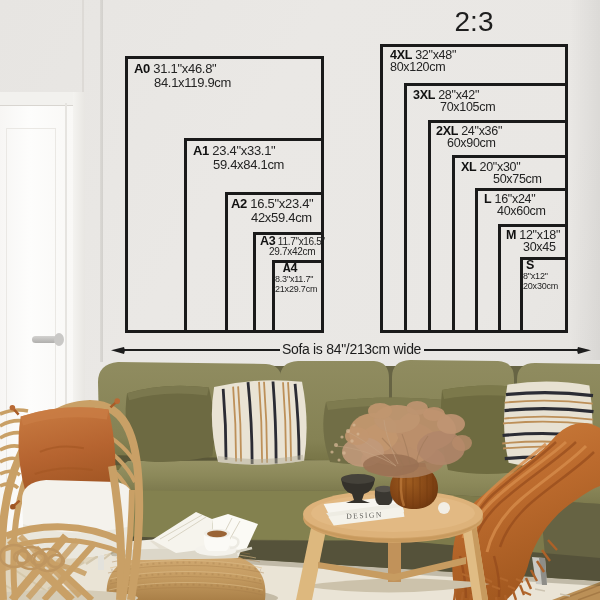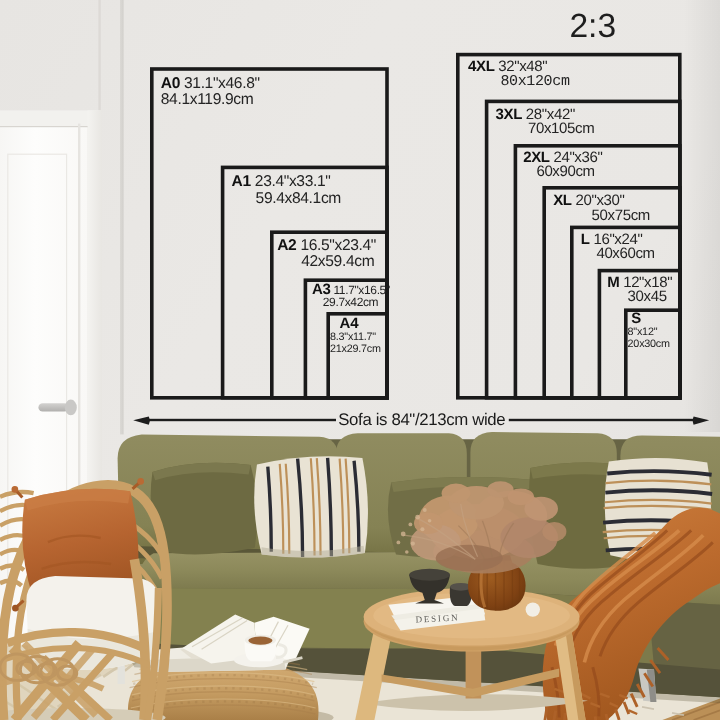--- a/index.html
+++ b/index.html
@@ -408,57 +408,57 @@
     <ellipse cx="14" cy="556" rx="14" ry="11"></ellipse>
     <ellipse cx="31" cy="558" rx="14" ry="11"></ellipse>
     <ellipse cx="48" cy="560" rx="14" ry="11"></ellipse>
     <ellipse cx="22" cy="557" rx="8" ry="6"></ellipse>
     <ellipse cx="39" cy="559" rx="8" ry="6"></ellipse>
     <ellipse cx="56" cy="561" rx="8" ry="6"></ellipse>
   </g>
   </svg>
 
 
-  <div class="lbl" style="left:434px;top:6px;width:120px;text-align:center;font-size:28px;color:#1e1e1e;">2:3</div>
+  <div class="lbl" style="left:414px;top:6px;width:120px;text-align:center;font-size:28px;color:#1e1e1e;">2:3</div>
 
   <div class="rect" style="left:125px;top:56px;width:199px;height:277px;"></div>
 
   <div class="rect" style="left:184px;top:138px;width:140px;height:195px;"></div>
 
   <div class="rect" style="left:225px;top:192px;width:99px;height:141px;"></div>
 
   <div class="rect" style="left:253px;top:232px;width:71px;height:101px;"></div>
 
   <div class="rect" style="left:272px;top:260px;width:52px;height:73px;"></div>
 
-  <div class="lbl" style="left:134px;top:62px;font-size:13px;line-height:14px;letter-spacing:-0.3px;"><b>A0</b> 31.1"x46.8"<br><span style="">84.1x119.9cm</span></div>
+  <div class="lbl" style="left:134px;top:62px;font-size:13px;line-height:14px;letter-spacing:-0.3px;"><b>A0</b> 31.1"x46.8"<br><span style="margin-left:20px;">84.1x119.9cm</span></div>
 
   <div class="lbl" style="left:193px;top:144px;font-size:13px;line-height:14px;letter-spacing:-0.3px;"><b>A1</b> 23.4"x33.1"<br><span style="margin-left:20px;">59.4x84.1cm</span></div>
 
   <div class="lbl" style="left:231px;top:197px;font-size:13px;line-height:14px;letter-spacing:-0.3px;"><b>A2</b> 16.5"x23.4"<br><span style="margin-left:20px;">42x59.4cm</span></div>
 
   <div class="lbl" style="left:260px;top:236px;font-size:10px;line-height:10px;letter-spacing:-0.3px;"><b style="font-size:12.5px;">A3</b> 11.7"x16.5"<br><span style="margin-left:9px;">29.7x42cm</span></div>
 
-  <div class="lbl" style="left:275px;top:264px;font-size:9px;line-height:10px;letter-spacing:-0.2px;"><b style="font-size:12.5px;margin-left:8px;">A4</b><br>8.3"x11.7"<br>21x29.7cm</div>
+  <div class="lbl" style="left:275px;top:264px;font-size:9px;line-height:10px;letter-spacing:-0.2px;"><b style="font-size:12.5px;margin-left:8px;font-family:Liberation Mono, monospace;">A4</b><br>8.3"x11.7"<br>21x29.7cm</div>
 
   <div class="rect" style="left:380px;top:44px;width:188px;height:289px;"></div>
 
   <div class="rect" style="left:404px;top:83px;width:164px;height:250px;"></div>
 
   <div class="rect" style="left:428px;top:120px;width:140px;height:213px;"></div>
 
   <div class="rect" style="left:452px;top:155px;width:116px;height:178px;"></div>
 
   <div class="rect" style="left:475px;top:188px;width:93px;height:145px;"></div>
 
   <div class="rect" style="left:498px;top:224px;width:70px;height:109px;"></div>
 
   <div class="rect" style="left:520px;top:257px;width:48px;height:76px;"></div>
 
-  <div class="lbl" style="left:390px;top:50px;font-size:12.5px;line-height:11.5px;letter-spacing:-0.3px;"><b>4XL</b> 32"x48"<br><span style="margin-left:27px;font-family:Liberation Mono, monospace;">80x120cm</span></div>
+  <div class="lbl" style="left:390px;top:50px;font-size:12.5px;line-height:11.5px;letter-spacing:-0.3px;"><b>4XL</b> 32"x48"<br><span style="">80x120cm</span></div>
 
   <div class="lbl" style="left:413px;top:90px;font-size:12.5px;line-height:11.5px;letter-spacing:-0.3px;"><b>3XL</b> 28"x42"<br><span style="margin-left:27px;">70x105cm</span></div>
 
   <div class="lbl" style="left:436px;top:126px;font-size:12.5px;line-height:11.5px;letter-spacing:-0.3px;"><b>2XL</b> 24"x36"<br><span style="margin-left:11px;">60x90cm</span></div>
 
   <div class="lbl" style="left:461px;top:162px;font-size:12.5px;line-height:11.5px;letter-spacing:-0.3px;"><b>XL</b> 20"x30"<br><span style="margin-left:32px;">50x75cm</span></div>
 
   <div class="lbl" style="left:484px;top:194px;font-size:12.5px;line-height:11.5px;letter-spacing:-0.3px;"><b>L</b> 16"x24"<br><span style="margin-left:13px;margin-top:28px;">40x60cm</span></div>
 
   <div class="lbl" style="left:506px;top:230px;font-size:12.5px;line-height:11.5px;letter-spacing:-0.3px;"><b>M</b> 12"x18"<br><span style="margin-left:17px;margin-top:24px;">30x45</span></div>

